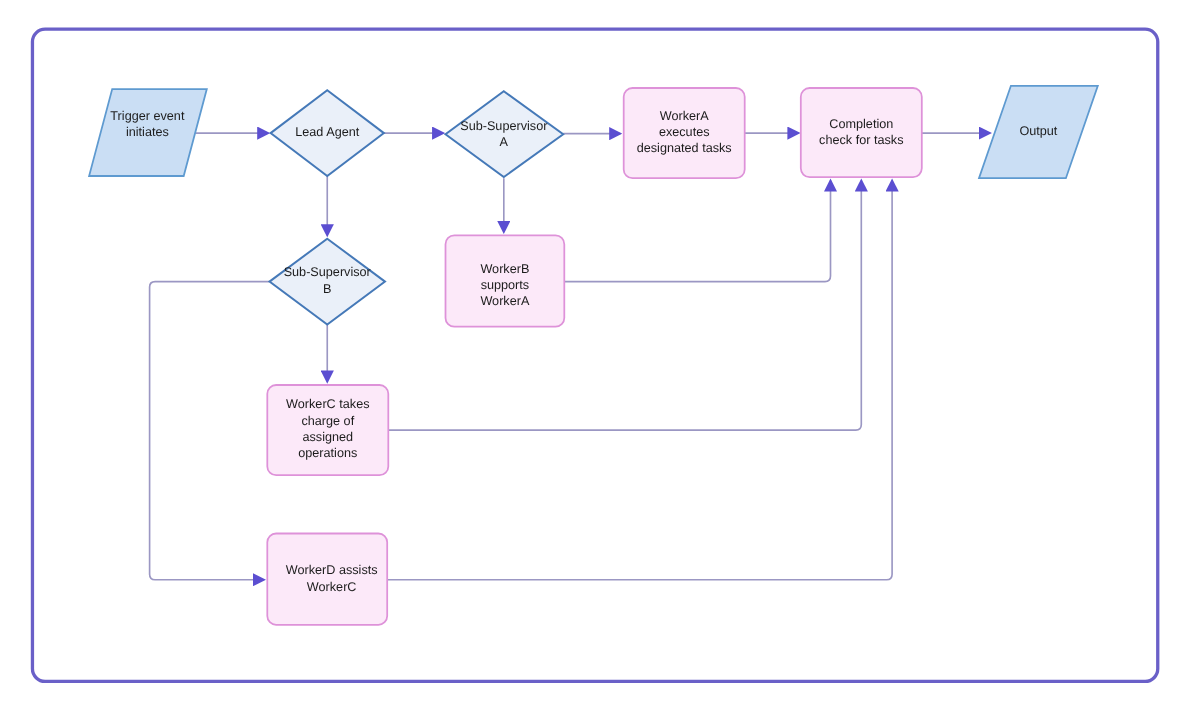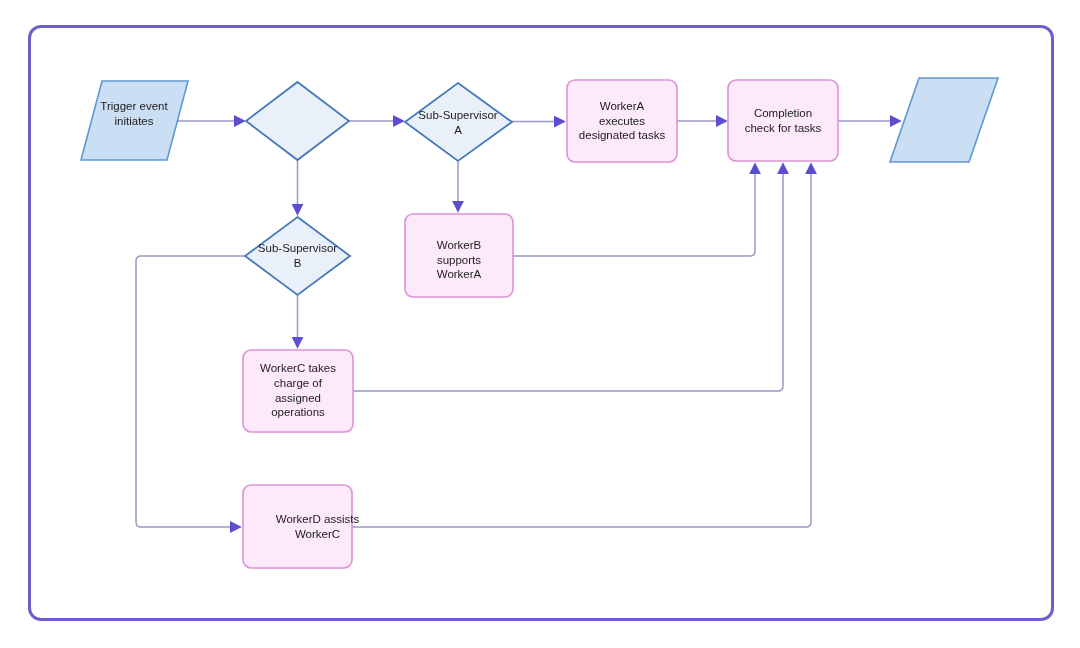--- a/index.html
+++ b/index.html
@@ -67,32 +67,34 @@
       <polygon points="919,78 998,78 969,162 890,162" stroke-width="1.6" fill="#cadef4" stroke="#5e9ad0"></polygon>
       <polygon points="297.5,217 350,256 297.5,295 245,256" stroke-width="1.8" fill="#eaf0f9" stroke="#4579b8"></polygon>
       <rect x="405" y="214" width="108" height="83" rx="8" stroke-width="1.6" fill="#fce9f9" stroke="#de92d9"></rect>
       <rect x="243" y="350" width="110" height="82" rx="8" stroke-width="1.6" fill="#fce9f9" stroke="#de92d9"></rect>
       <rect x="243" y="485" width="109" height="83" rx="8" stroke-width="1.6" fill="#fce9f9" stroke="#de92d9"></rect>
     </g>
   </svg>
 
   <div class="node-label" style="left:84px;  top:81px;  width:100px; height:66px;">Trigger event
 initiates</div>
+  <div class="node-label" style="left:247px; top:82px;  width:101px; height:78px;">Lead Agent</div>
   <div class="node-label" style="left:406px; top:84px;  width:104px; height:77px;">Sub-Supervisor
 A</div>
   <div class="node-label" style="left:567px; top:80px;  width:110px; height:82px;">WorkerA
 executes
 designated tasks</div>
   <div class="node-label" style="left:728px; top:80px;  width:110px; height:81px;border-radius:17px;">Completion
 check for tasks</div>
+  <div class="node-label" style="left:894px; top:78px;  width:100px; height:84px;">Output</div>
   <div class="node-label" style="left:247px; top:217px; width:101px; height:78px;">Sub-Supervisor
 B</div>
   <div class="node-label" style="left:405px; top:214px; width:108px; height:92px;">WorkerB
 supports
 WorkerA</div>
   <div class="node-label" style="left:243px; top:350px; width:110px; height:81px;">WorkerC takes
 charge of
 assigned
 operations</div>
-  <div class="node-label" style="left:243px; top:485px; width:117px; height:83px;margin-left:16px;">WorkerD assists
+  <div class="node-label" style="left:243px; top:485px; width:117px; height:83px;">WorkerD assists
 WorkerC</div>
 
 </div>
 
 </body></html>

